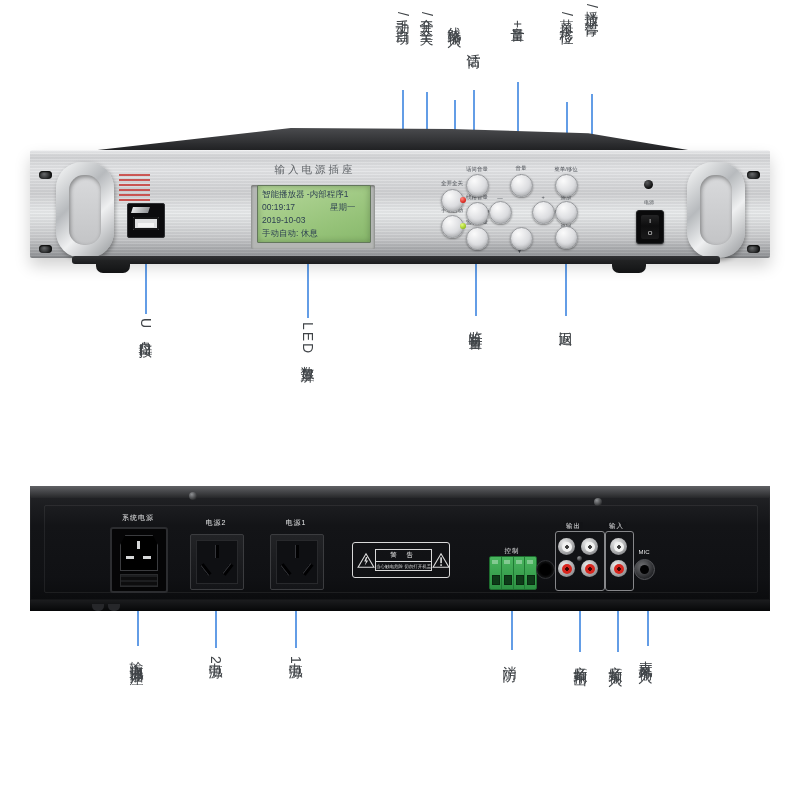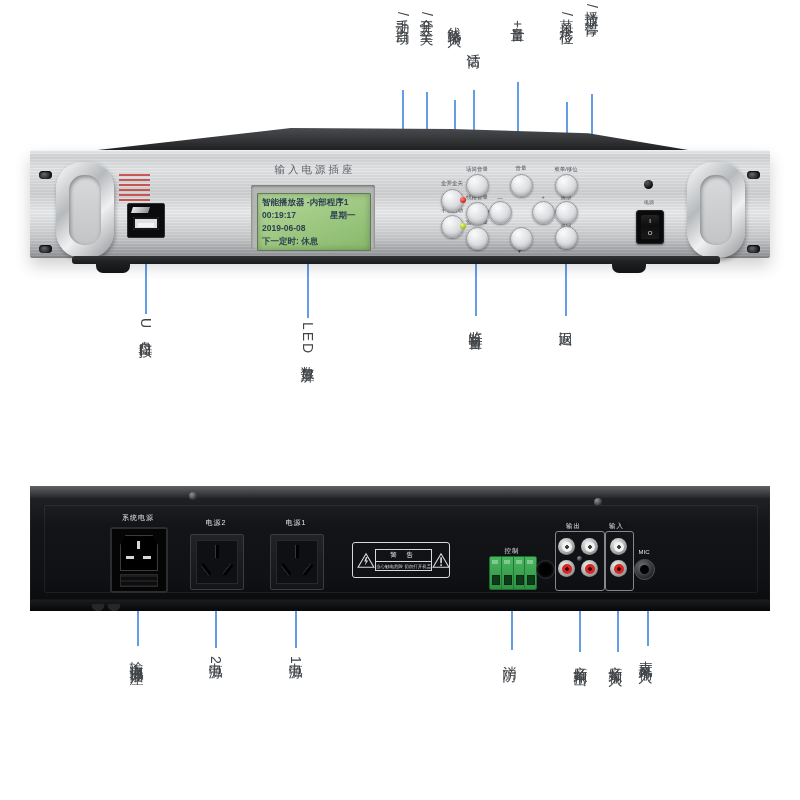--- a/index.html
+++ b/index.html
@@ -32,24 +32,24 @@
     border:1px solid #303134;border-radius:2px;}
   .usb-logo{position:absolute;left:4px;top:3px;width:17px;height:6px;
     background:linear-gradient(100deg,#e9eaeb,#8f9194);transform:skewX(-18deg);}
   .usb-port{position:absolute;left:5px;top:13px;width:26px;height:13px;background:#dfe0e1;
     border-radius:1px;box-shadow:inset 0 0 0 2px #161617;}
   .usb-port i{position:absolute;left:5px;right:5px;bottom:3px;height:4px;background:#f4f4f4;}
   .fp-title{position:absolute;left:255px;top:163px;width:120px;text-align:center;
     font-size:10.5px;letter-spacing:3px;color:#5f6367;}
   .lcd-recess{position:absolute;left:251px;top:185px;width:124px;height:64px;border-radius:2px;
     background:#b4b6b4;box-shadow:inset 0 1px 3px rgba(0,0,0,.45);}
-  .lcd{position:absolute;left:6px;top:8px;width:112px;height:56px;border-radius:1px;
+  .lcd{position:absolute;left:6px;top:0;width:112px;height:56px;border-radius:1px;
     background:linear-gradient(160deg,#b6d89b,#95c278 70%,#88b86c);
     border:1px solid #63775c;box-shadow:inset 0 0 6px rgba(40,60,30,.35);
-    color:#2e4152;font-weight:bold;font-size:8.5px;line-height:1;}
+    color:#2e4152;font-weight:normal;font-size:8.5px;line-height:1;}
   .lcd span{position:absolute;white-space:nowrap;}
   .pbtn{position:absolute;width:21px;height:21px;border-radius:50%;
     background:radial-gradient(circle at 35% 28%,#fbfbfb,#dcdde0 55%,#b6b8bb 100%);
     border:1px solid #97999c;box-shadow:0 1px 2px rgba(0,0,0,.38),inset 0 -2px 3px rgba(0,0,0,.12);}
   .blabel{position:absolute;width:34px;text-align:center;font-size:5.5px;color:#50545a;
     letter-spacing:0;line-height:1;}
   .mark{position:absolute;font-size:5px;color:#45494e;line-height:1;}
   .led{position:absolute;width:6px;height:6px;border-radius:50%;}
   .led.red{background:radial-gradient(circle at 35% 30%,#ff8a7e,#d8231c 70%,#8f100c);}
   .led.green{background:radial-gradient(circle at 35% 30%,#e4ff7d,#97c11e 70%,#5d7d07);}
@@ -183,22 +183,22 @@
       </div>
   </div>
 
   <div class="fp-title">输入电源插座</div>
 
   <div class="lcd-recess">
     <div class="lcd">
       <span style="left:4px;top:4px">智能播放器 -内部程序1</span>
       <span style="left:4px;top:17px">00:19:17</span>
       <span style="left:72px;top:17px">星期一</span>
-      <span style="left:4px;top:30px">2019-06-08</span>
-      <span style="left:4px;top:43px">下一定时: 休息</span>
+      <span style="left:4px;top:30px">2019-10-03</span>
+      <span style="left:4px;top:43px">手动自动: 休息</span>
     </div>
   </div>
 
   <div class="blabel" style="left:435px;top:181px">全开全关</div>
   <div class="blabel" style="left:435px;top:208px">手动自动</div>
   <div class="blabel" style="left:460px;top:167px">话筒音量</div>
   <div class="blabel" style="left:460px;top:195px">线路音量</div>
   <div class="blabel" style="left:460px;top:220px">监听音量</div>
   <div class="blabel" style="left:504px;top:166px">音量</div>
   <div class="blabel" style="left:483px;top:196px">—</div>

